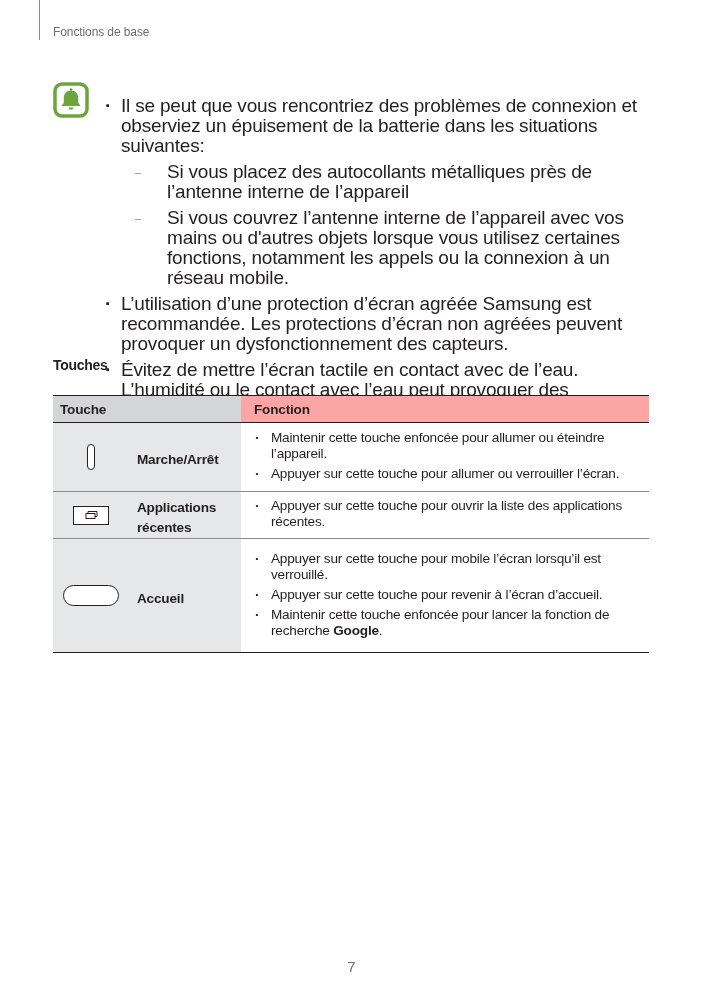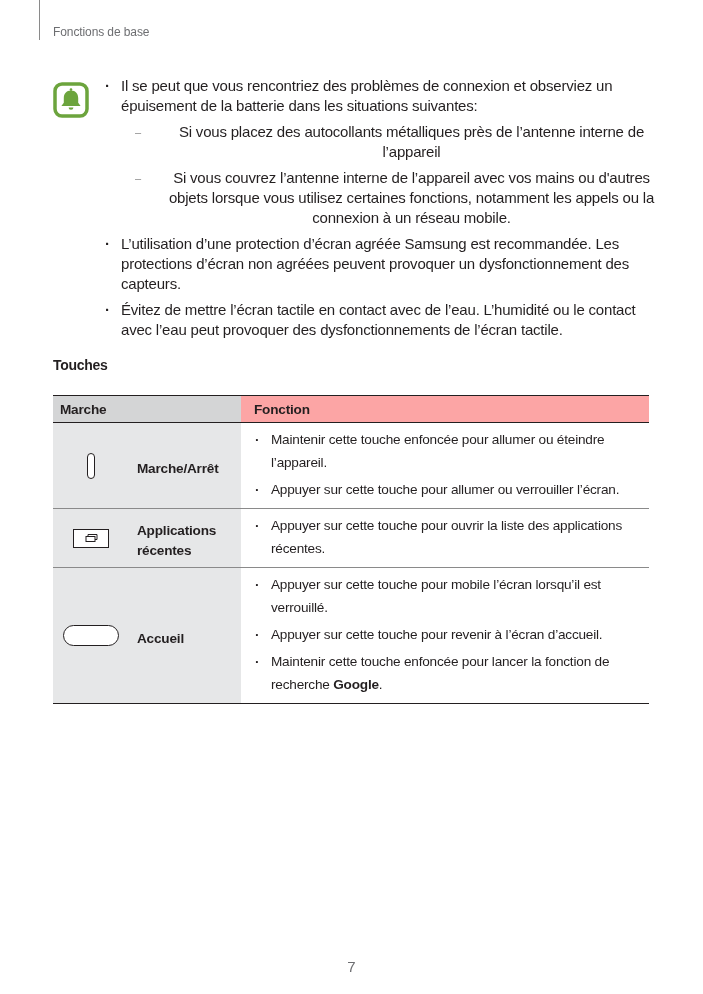--- a/index.html
+++ b/index.html
@@ -15,29 +15,29 @@
       background: #8a8a8a;
     }
     .running-head {
       position: absolute; left: 53px; top: 25px;
       font-size: 12px; color: #6d6e71; letter-spacing: -0.1px;
     }
     .notice-icon {
       position: absolute; left: 53px; top: 82px; width: 36px; height: 36px;
     }
     .notes {
-      position: absolute; left: 104px; top: 76px; width: 552px;
-      font-size: 15px; line-height: 20px; letter-spacing: -0.2px;
+      position: absolute; left: 104px; top: 96px; width: 552px;
+      font-size: 19px; line-height: 20px; letter-spacing: -0.2px;
     }
     .bullet { position: relative; padding-left: 17px; margin-bottom: 6px; }
     .bullet::before {
       content: "\00B7"; position: absolute; left: 1px; top: 0;
       font-weight: bold; color: #231f20;
     }
-    .sublist { margin-top: 6px; text-align: center; }
+    .sublist { margin-top: 6px; }
     .dash { position: relative; padding-left: 46px; margin-bottom: 6px; }
     .dash::before {
       content: "\2013"; position: absolute; left: 14px; top: 0; color: #8a8a8a; font-size: 11px;
     }
     .section-title {
       position: absolute; left: 53px; top: 357px;
       font-size: 14px; font-weight: bold; letter-spacing: -0.3px;
     }
     table.keys {
       position: absolute; left: 53px; top: 395px; width: 596px;
@@ -51,21 +51,21 @@
     table.keys th.col-key { background: #d4d5d6; width: 188px; }
     table.keys th.col-fn { background: #fca5a5; padding-left: 13px; }
     table.keys td { vertical-align: middle; border-bottom: 1px solid #8a8a8a; }
     table.keys tr:last-child td { border-bottom: 1.5px solid #231f20; }
     td.icon-cell { width: 76px; background: #e6e7e8; text-align: center; }
     td.name-cell {
       width: 112px; background: #e6e7e8; font-weight: bold;
       padding: 6px 4px 0 8px; line-height: 20px;
     }
     td.fn-cell { padding: 3px 8px 3px 13px; }
-    .fn-item { position: relative; padding-left: 17px; line-height: 23px; margin: 2px 0 4px; }
+    .fn-item { position: relative; padding-left: 17px; line-height: 16px; margin: 2px 0 4px; }
     .fn-item::before {
       content: "\00B7"; position: absolute; left: 1px; top: 0; font-weight: bold;
     }
     .fn-item b { font-weight: bold; }
     .key-shape { display: inline-block; border: 1.2px solid #231f20; background: #fff; vertical-align: middle; }
     .k-power { width: 8px; height: 26px; border-radius: 4px; }
     .k-recent { width: 36px; height: 19px; position: relative; }
     .k-home { width: 56px; height: 21px; border-radius: 11px; }
     .k-back { width: 36px; height: 19px; position: relative; }
     .k-volume { width: 9px; height: 58px; border-radius: 4.5px; }
@@ -97,21 +97,21 @@
   </div>
   <div class="bullet">L’utilisation d’une protection d’écran agréée Samsung est recommandée. Les protections d’écran non agréées peuvent provoquer un dysfonctionnement des capteurs.</div>
   <div class="bullet">Évitez de mettre l’écran tactile en contact avec de l’eau. L’humidité ou le contact avec l’eau peut provoquer des dysfonctionnements de l’écran tactile.</div>
 </div>
 
 <div class="section-title">Touches</div>
 
 <table class="keys">
   <thead>
     <tr>
-      <th class="col-key" colspan="2">Marche</th>
+      <th class="col-key" colspan="2">Touche</th>
       <th class="col-fn">Fonction</th>
     </tr>
   </thead>
   <tbody>
     <tr style="height:69px">
       <td class="icon-cell"><span class="key-shape k-power"></span></td>
       <td class="name-cell">Marche/Arrêt</td>
       <td class="fn-cell">
         <div class="fn-item">Maintenir cette touche enfoncée pour allumer ou éteindre l’appareil.</div>
         <div class="fn-item">Appuyer sur cette touche pour allumer ou verrouiller l’écran.</div>

